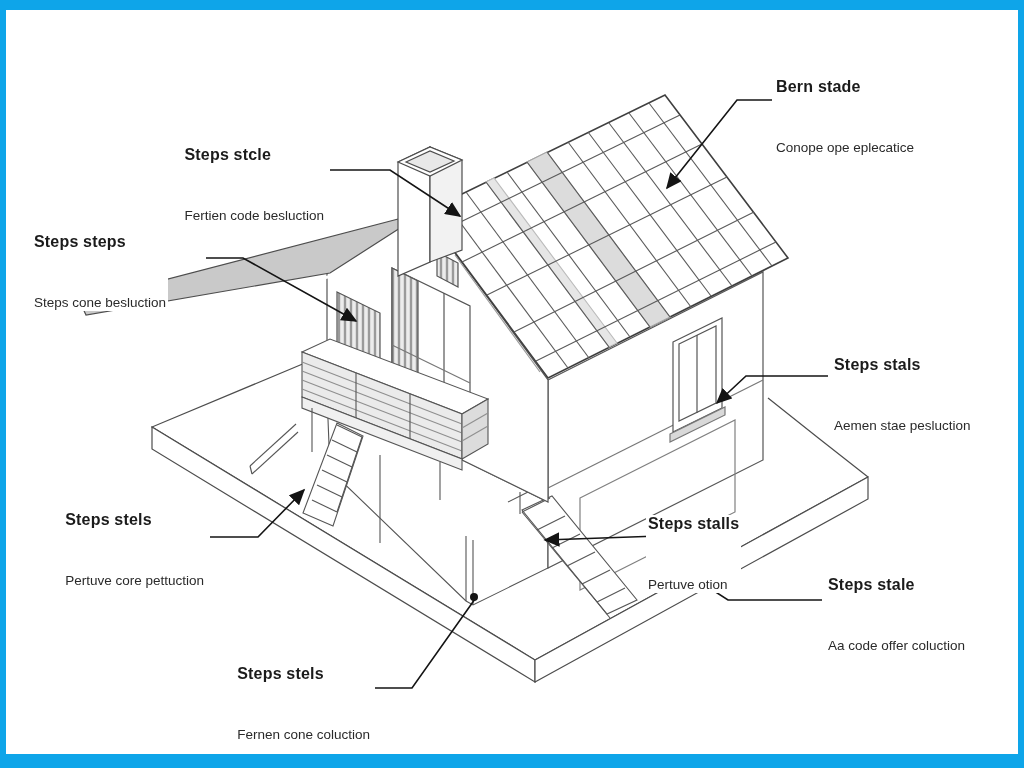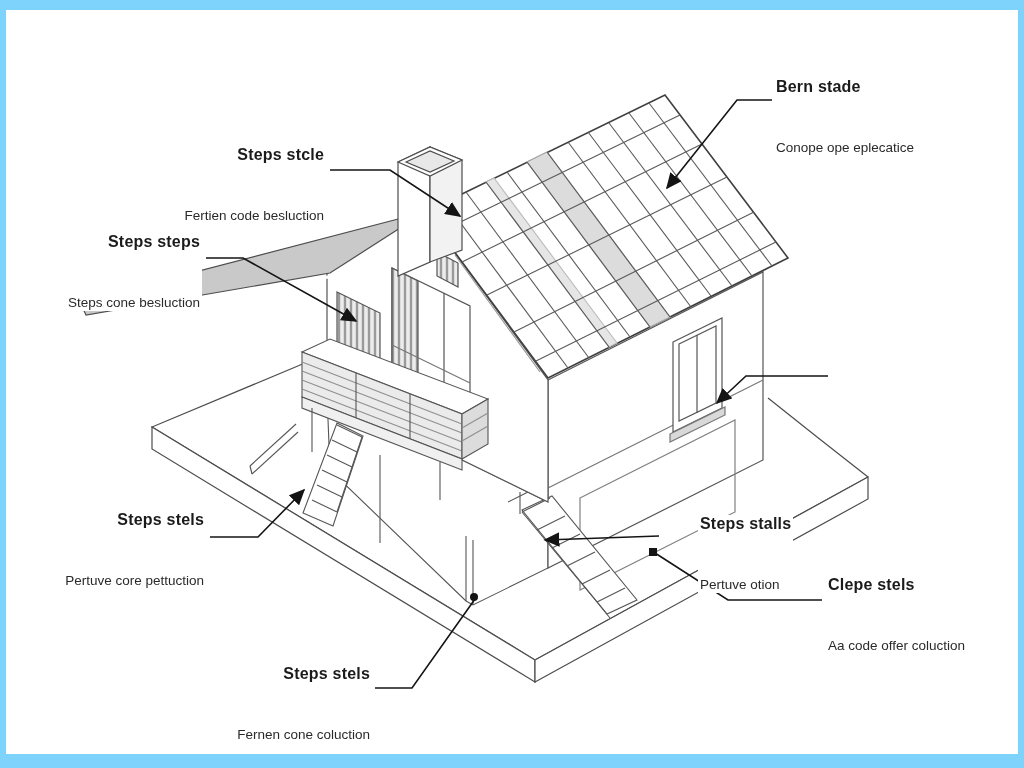--- a/index.html
+++ b/index.html
@@ -1,23 +1,23 @@
 <!DOCTYPE html>
 <html><head>
 <meta charset="utf-8">
 <style>
   html,body{margin:0;padding:0;}
   body{background:#f3f3f3;font-family:"Liberation Sans", sans-serif;}
-  #stage{position:relative;width:1024px;height:768px;background:#7dd3fc;overflow:hidden;}
+  #stage{position:relative;width:1024px;height:768px;background:#0ea5e9;overflow:hidden;}
   #canvas{position:absolute;left:6px;top:10px;width:1012px;height:744px;background:#ffffff;}
   svg{position:absolute;left:0;top:0;}
   .lbl{position:absolute;color:#1b1b1b;white-space:nowrap;background:#fff;padding:0 2px;}
   .lbl .t{font-weight:bold;font-size:16px;line-height:18px;letter-spacing:.2px;}
   .lbl .s{font-size:13.5px;line-height:16px;color:#2a2a2a;margin-top:44px;}
-  .ra{text-align:right;}
+  .ra{}
   .la{text-align:left;}
   line,polyline,path,polygon,rect{vector-effect:non-scaling-stroke;}
 </style>
 </head>
 <body>
 
 <div id="stage">
   <div id="canvas"></div>
 
   <svg width="1024" height="768" viewBox="0 0 1024 768">
@@ -167,33 +167,37 @@
   </svg>
 
   <div class="lbl la" style="left:774px;top:78px;">
     <div class="t">Bern stade</div>
     <div class="s">Conope ope eplecatice</div>
   </div>
   <div class="lbl ra" style="right:698px;top:146px;">
     <div class="t">Steps stcle</div>
     <div class="s">Fertien code besluction</div>
   </div>
-  <div class="lbl ra" style="right:822px;top:233px;">
+  <div class="lbl ra" style="right:856px;top:233px;">
     <div class="t">Steps steps</div>
     <div class="s">Steps cone besluction</div>
+  </div>
+  <div class="lbl la" style="left:832px;top:356px;">
+    <div class="t">Steps stals</div>
+    <div class="s">Aemen stae pesluction</div>
   </div>
   <div class="lbl ra" style="right:818px;top:511px;">
     <div class="t">Steps stels</div>
     <div class="s">Pertuve core pettuction</div>
   </div>
-  <div class="lbl la" style="left:698px;top:515px;">
+  <div class="lbl la" style="left:646px;top:515px;">
     <div class="t">Steps stalls</div>
     <div class="s">Pertuve otion</div>
   </div>
   <div class="lbl la" style="left:826px;top:576px;">
-    <div class="t">Clepe stels</div>
+    <div class="t">Steps stale</div>
     <div class="s">Aa code offer coluction</div>
   </div>
   <div class="lbl ra" style="right:652px;top:665px;">
     <div class="t">Steps stels</div>
     <div class="s">Fernen cone coluction</div>
   </div>
 </div>
 
 </body></html>

